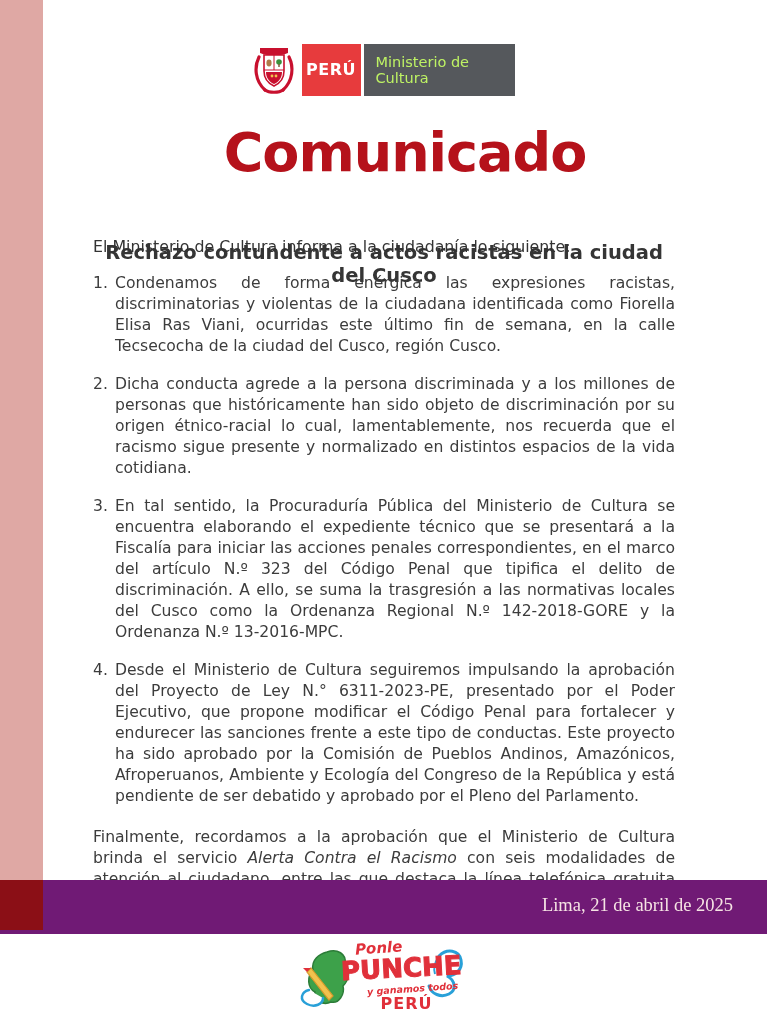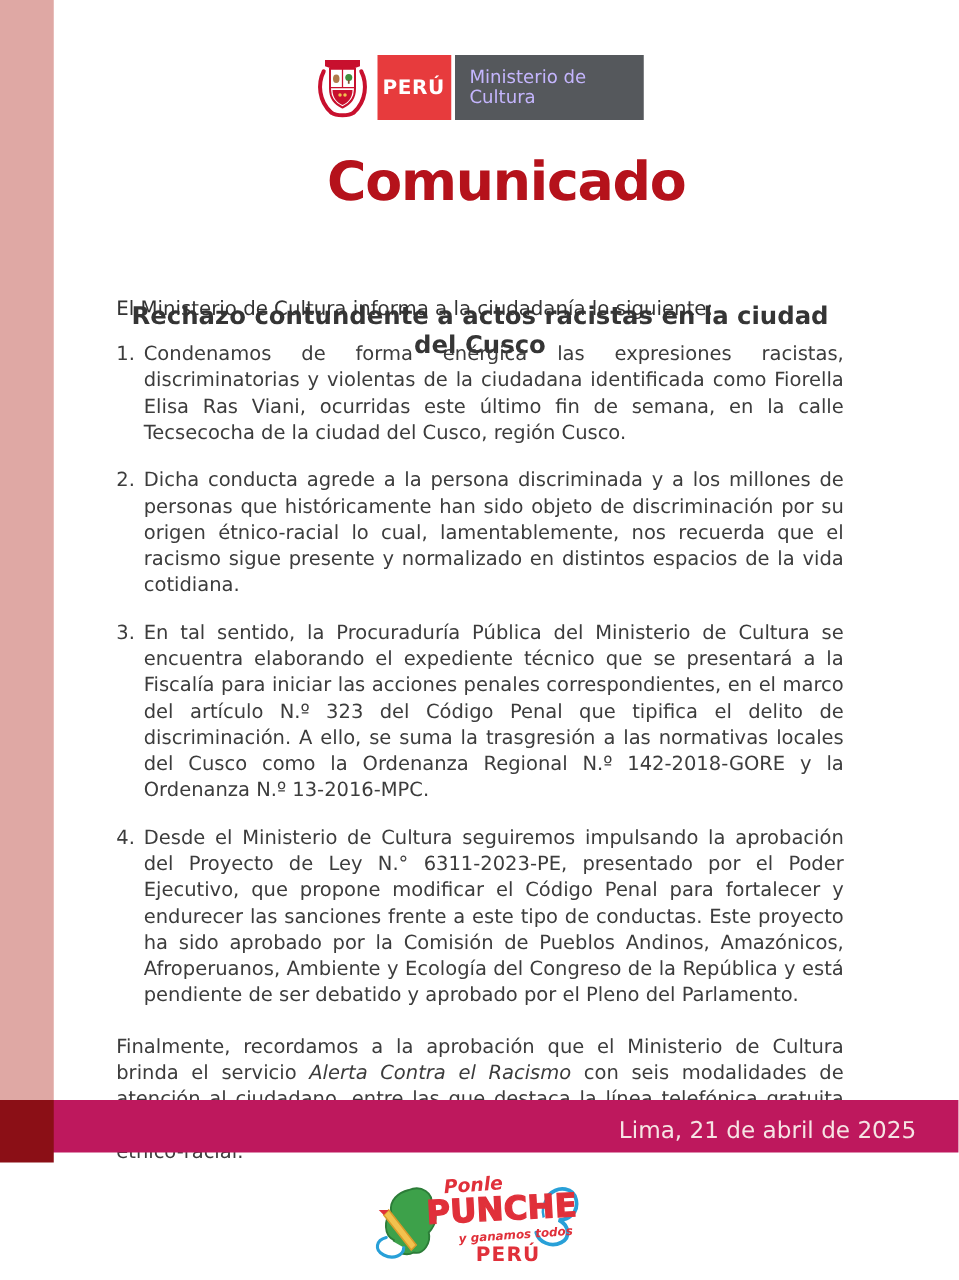--- a/index.html
+++ b/index.html
@@ -35,31 +35,31 @@
     color: #ffffff;
     display: flex; align-items: center; justify-content: center;
     font-weight: bold;
     font-size: 16px;
     letter-spacing: 0.5px;
     margin-right: 3px;
   }
   .ministry-box {
     width: 151px; height: 52px;
     background: #55585c;
-    color: #c4b5fd;
+    color: #bef264;
     display: flex; align-items: center;
     padding-left: 12px;
     font-size: 14.5px;
   }
   
   .title {
     position: absolute;
     top: 121px; left: 43px; right: 0;
     text-align: center;
-    font-size: 43px;
+    font-size: 54px;
     font-weight: bold;
     color: #b5121b;
     letter-spacing: -1px;
   }
   
   .headline {
     position: absolute;
     top: 201px; left: 93px; width: 582px;
     text-align: center;
     font-size: 19.5px;
@@ -95,22 +95,23 @@
   }
   .closing {
     margin-top: 20px;
     text-align: justify;
   }
   .closing .it { font-style: italic; }
   
   .band {
     position: absolute;
     left: 0; top: 880px;
-    width: 767px; height: 42px;
-    background: #be185d;
+    width: 767px; height: 54px;
+    background: #701a75;
+    font-family: Liberation Serif, serif;
   }
   .band-corner {
     position: absolute;
     left: 0; top: 0;
     width: 43px; height: 50px;
     background: #8b0f16;
   }
   .dateline {
     position: absolute;
     right: 34px; top: 0;

